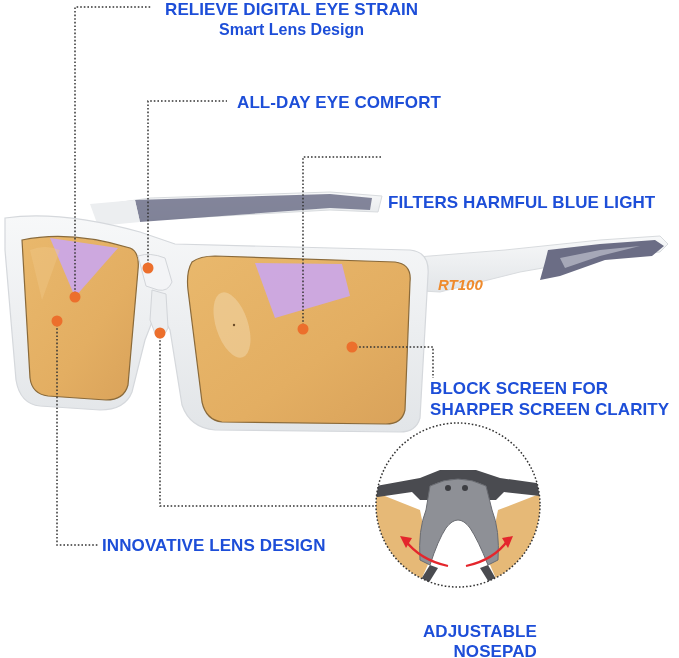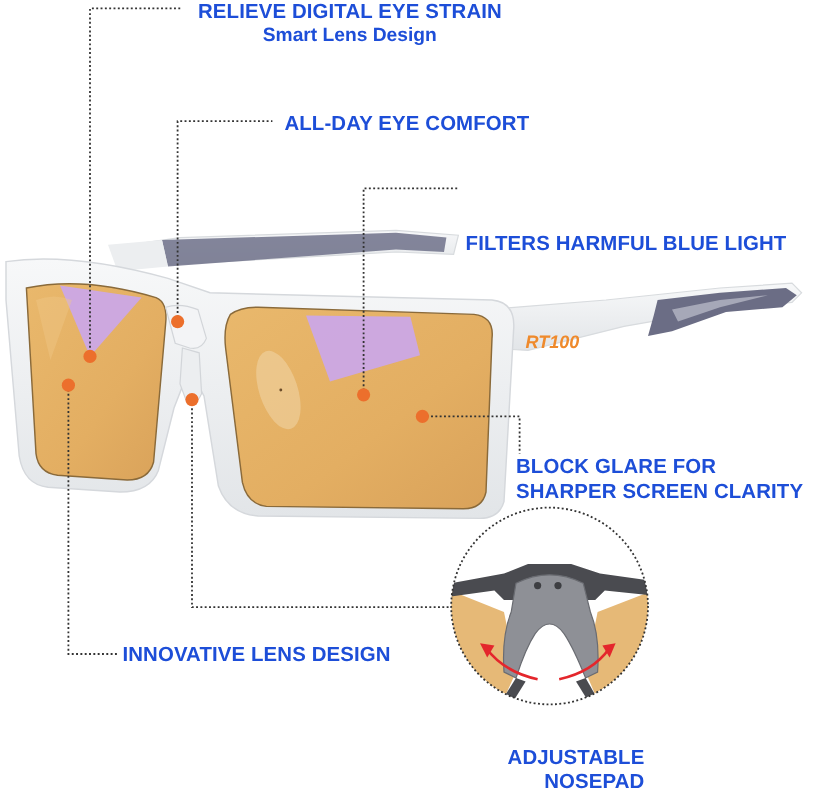--- a/index.html
+++ b/index.html
@@ -107,20 +107,20 @@
     </g>
   </svg>
 
   <div class="lbl big" style="left:165px; top:1px;">RELIEVE DIGITAL EYE STRAIN</div>
   <div class="lbl sub" style="left:219px; top:22px;">Smart Lens Design</div>
 
   <div class="lbl big" style="left:237px; top:94px;">ALL-DAY EYE COMFORT</div>
 
   <div class="lbl big" style="left:388px; top:149px;margin-top:45px;">FILTERS HARMFUL BLUE LIGHT</div>
 
-  <div class="lbl big" style="left:430px; top:380px;">BLOCK GLARE FOR</div>
+  <div class="lbl big" style="left:430px; top:380px;">BLOCK SCREEN FOR</div>
   <div class="lbl big" style="left:430px; top:401px;">SHARPER SCREEN CLARITY</div>
 
   <div class="lbl big" style="left:102px; top:537px;">INNOVATIVE LENS DESIGN</div>
 
   <div class="lbl big center" style="left:377px; width:160px; top:623px;">ADJUSTABLE</div>
   <div class="lbl big center" style="left:377px; width:160px; top:643px;">NOSEPAD</div>
 </div>
 
 </body></html>

